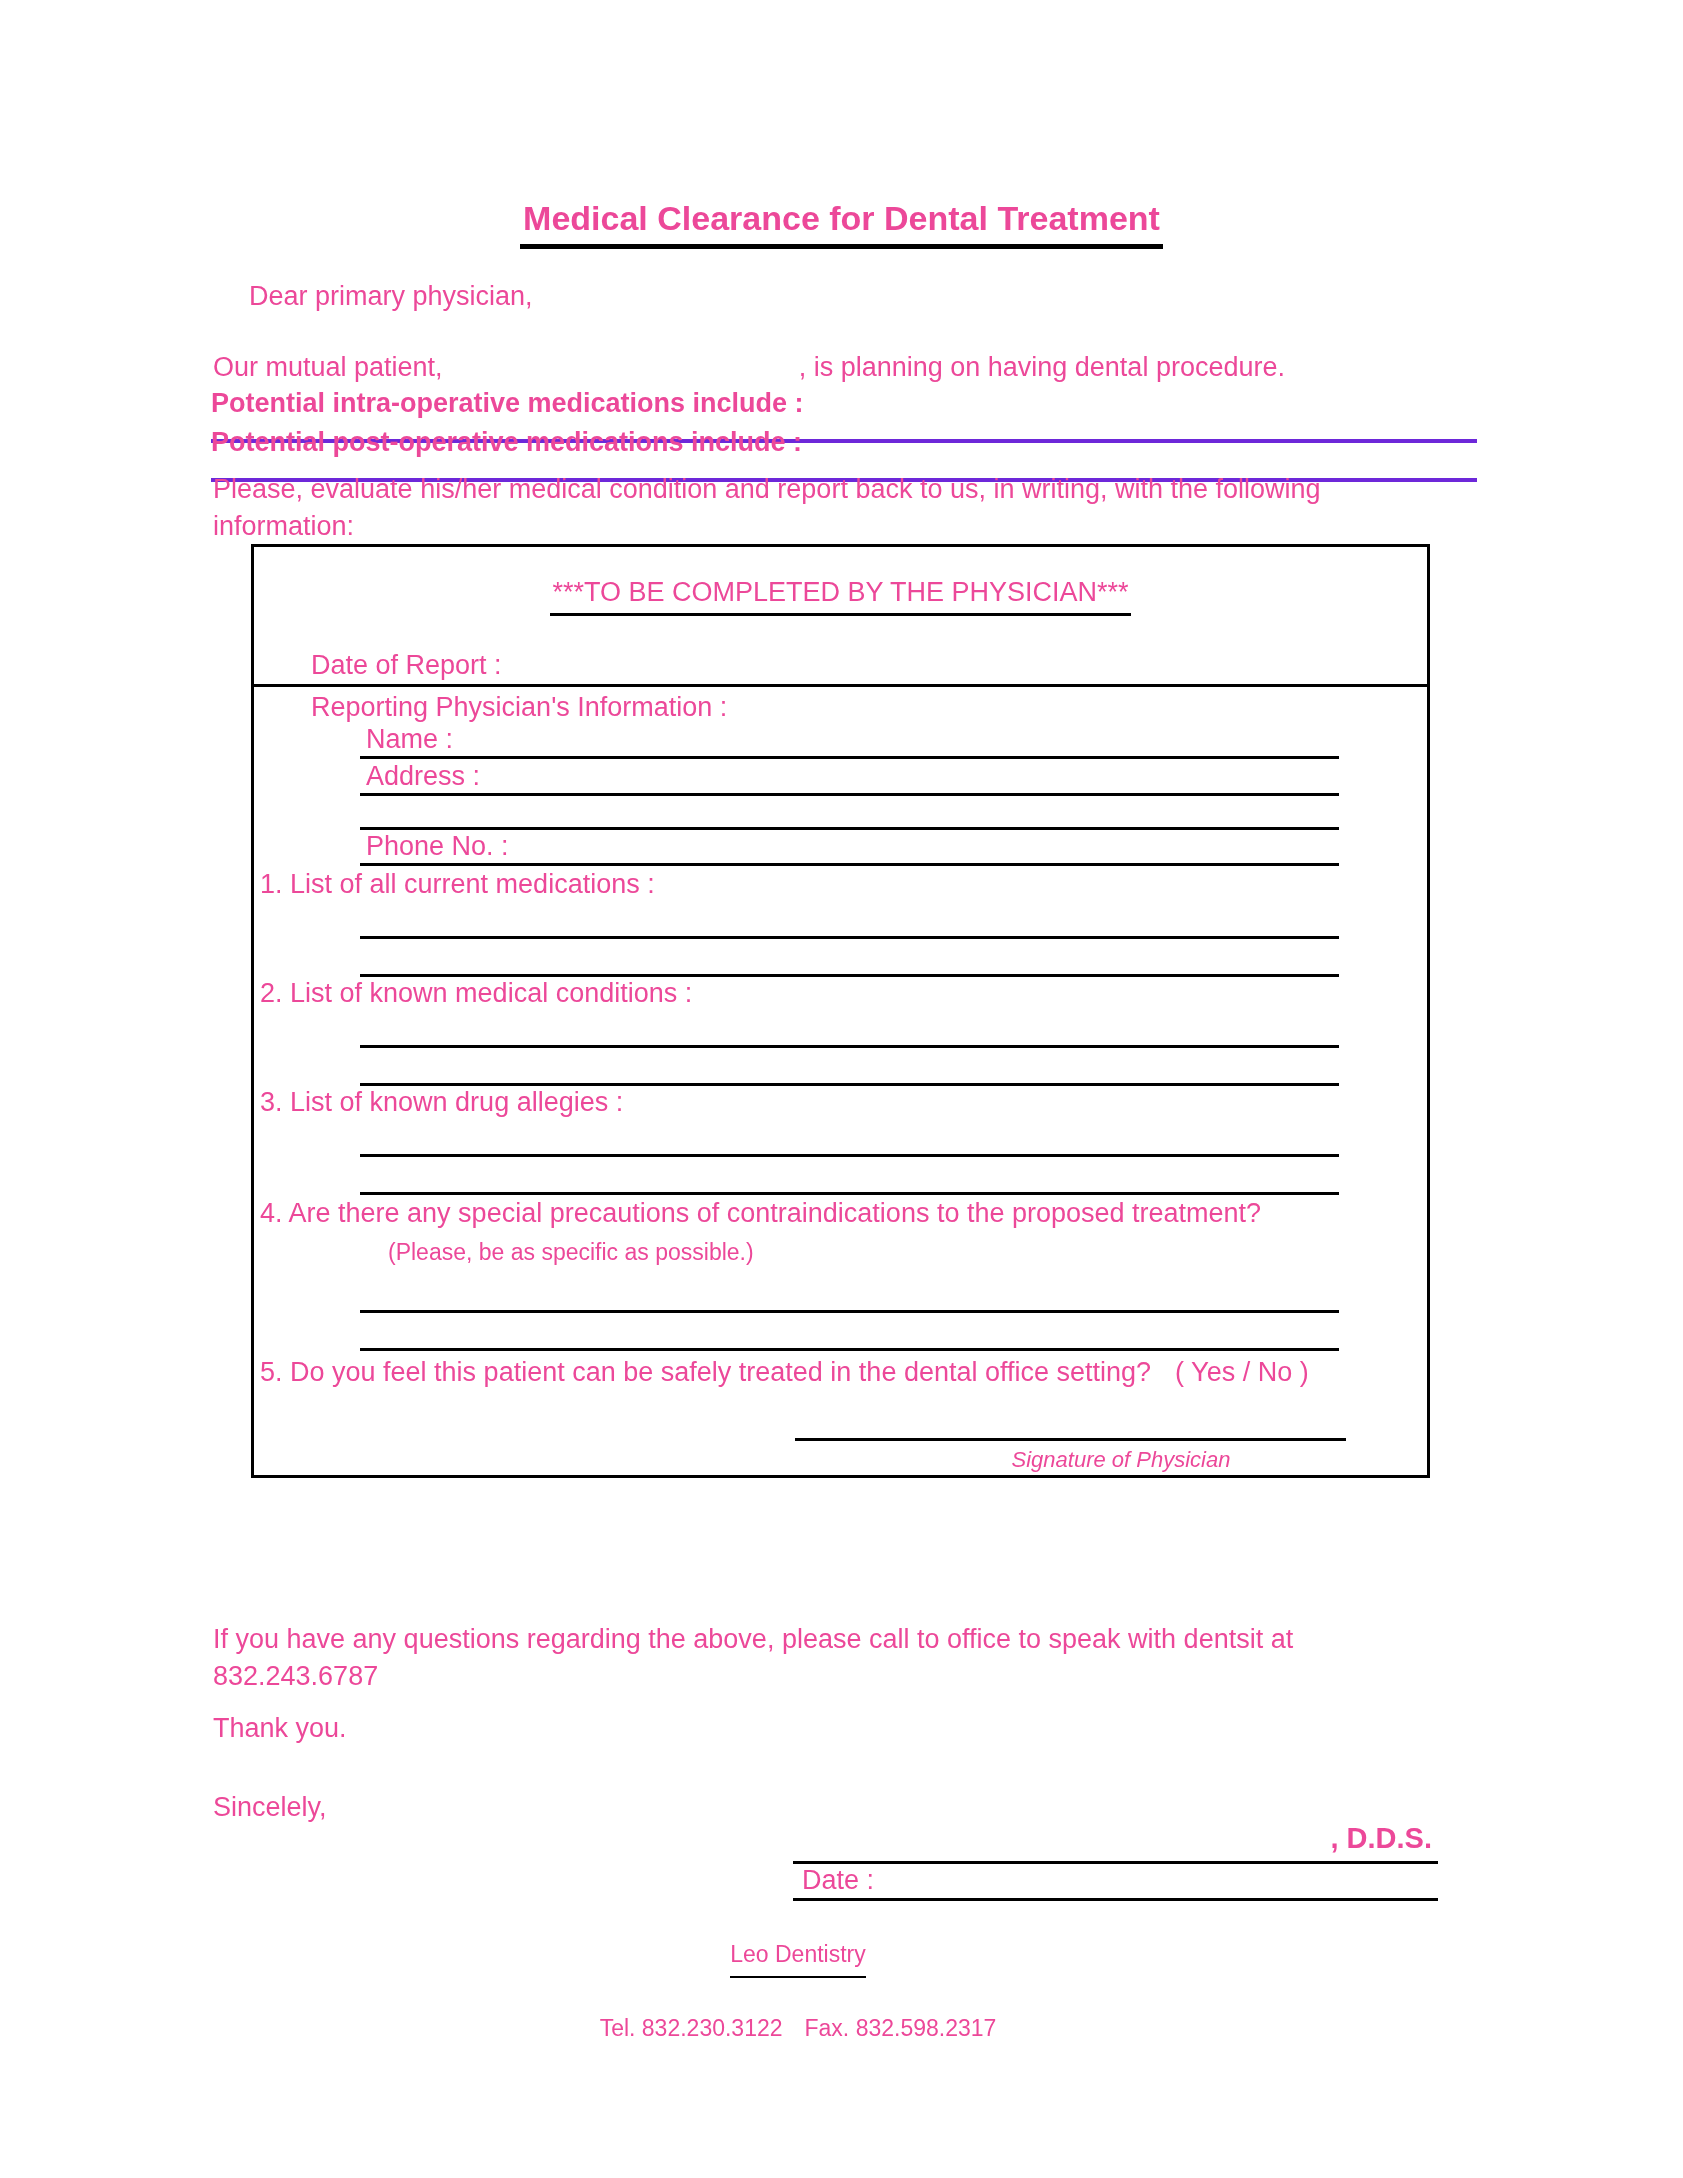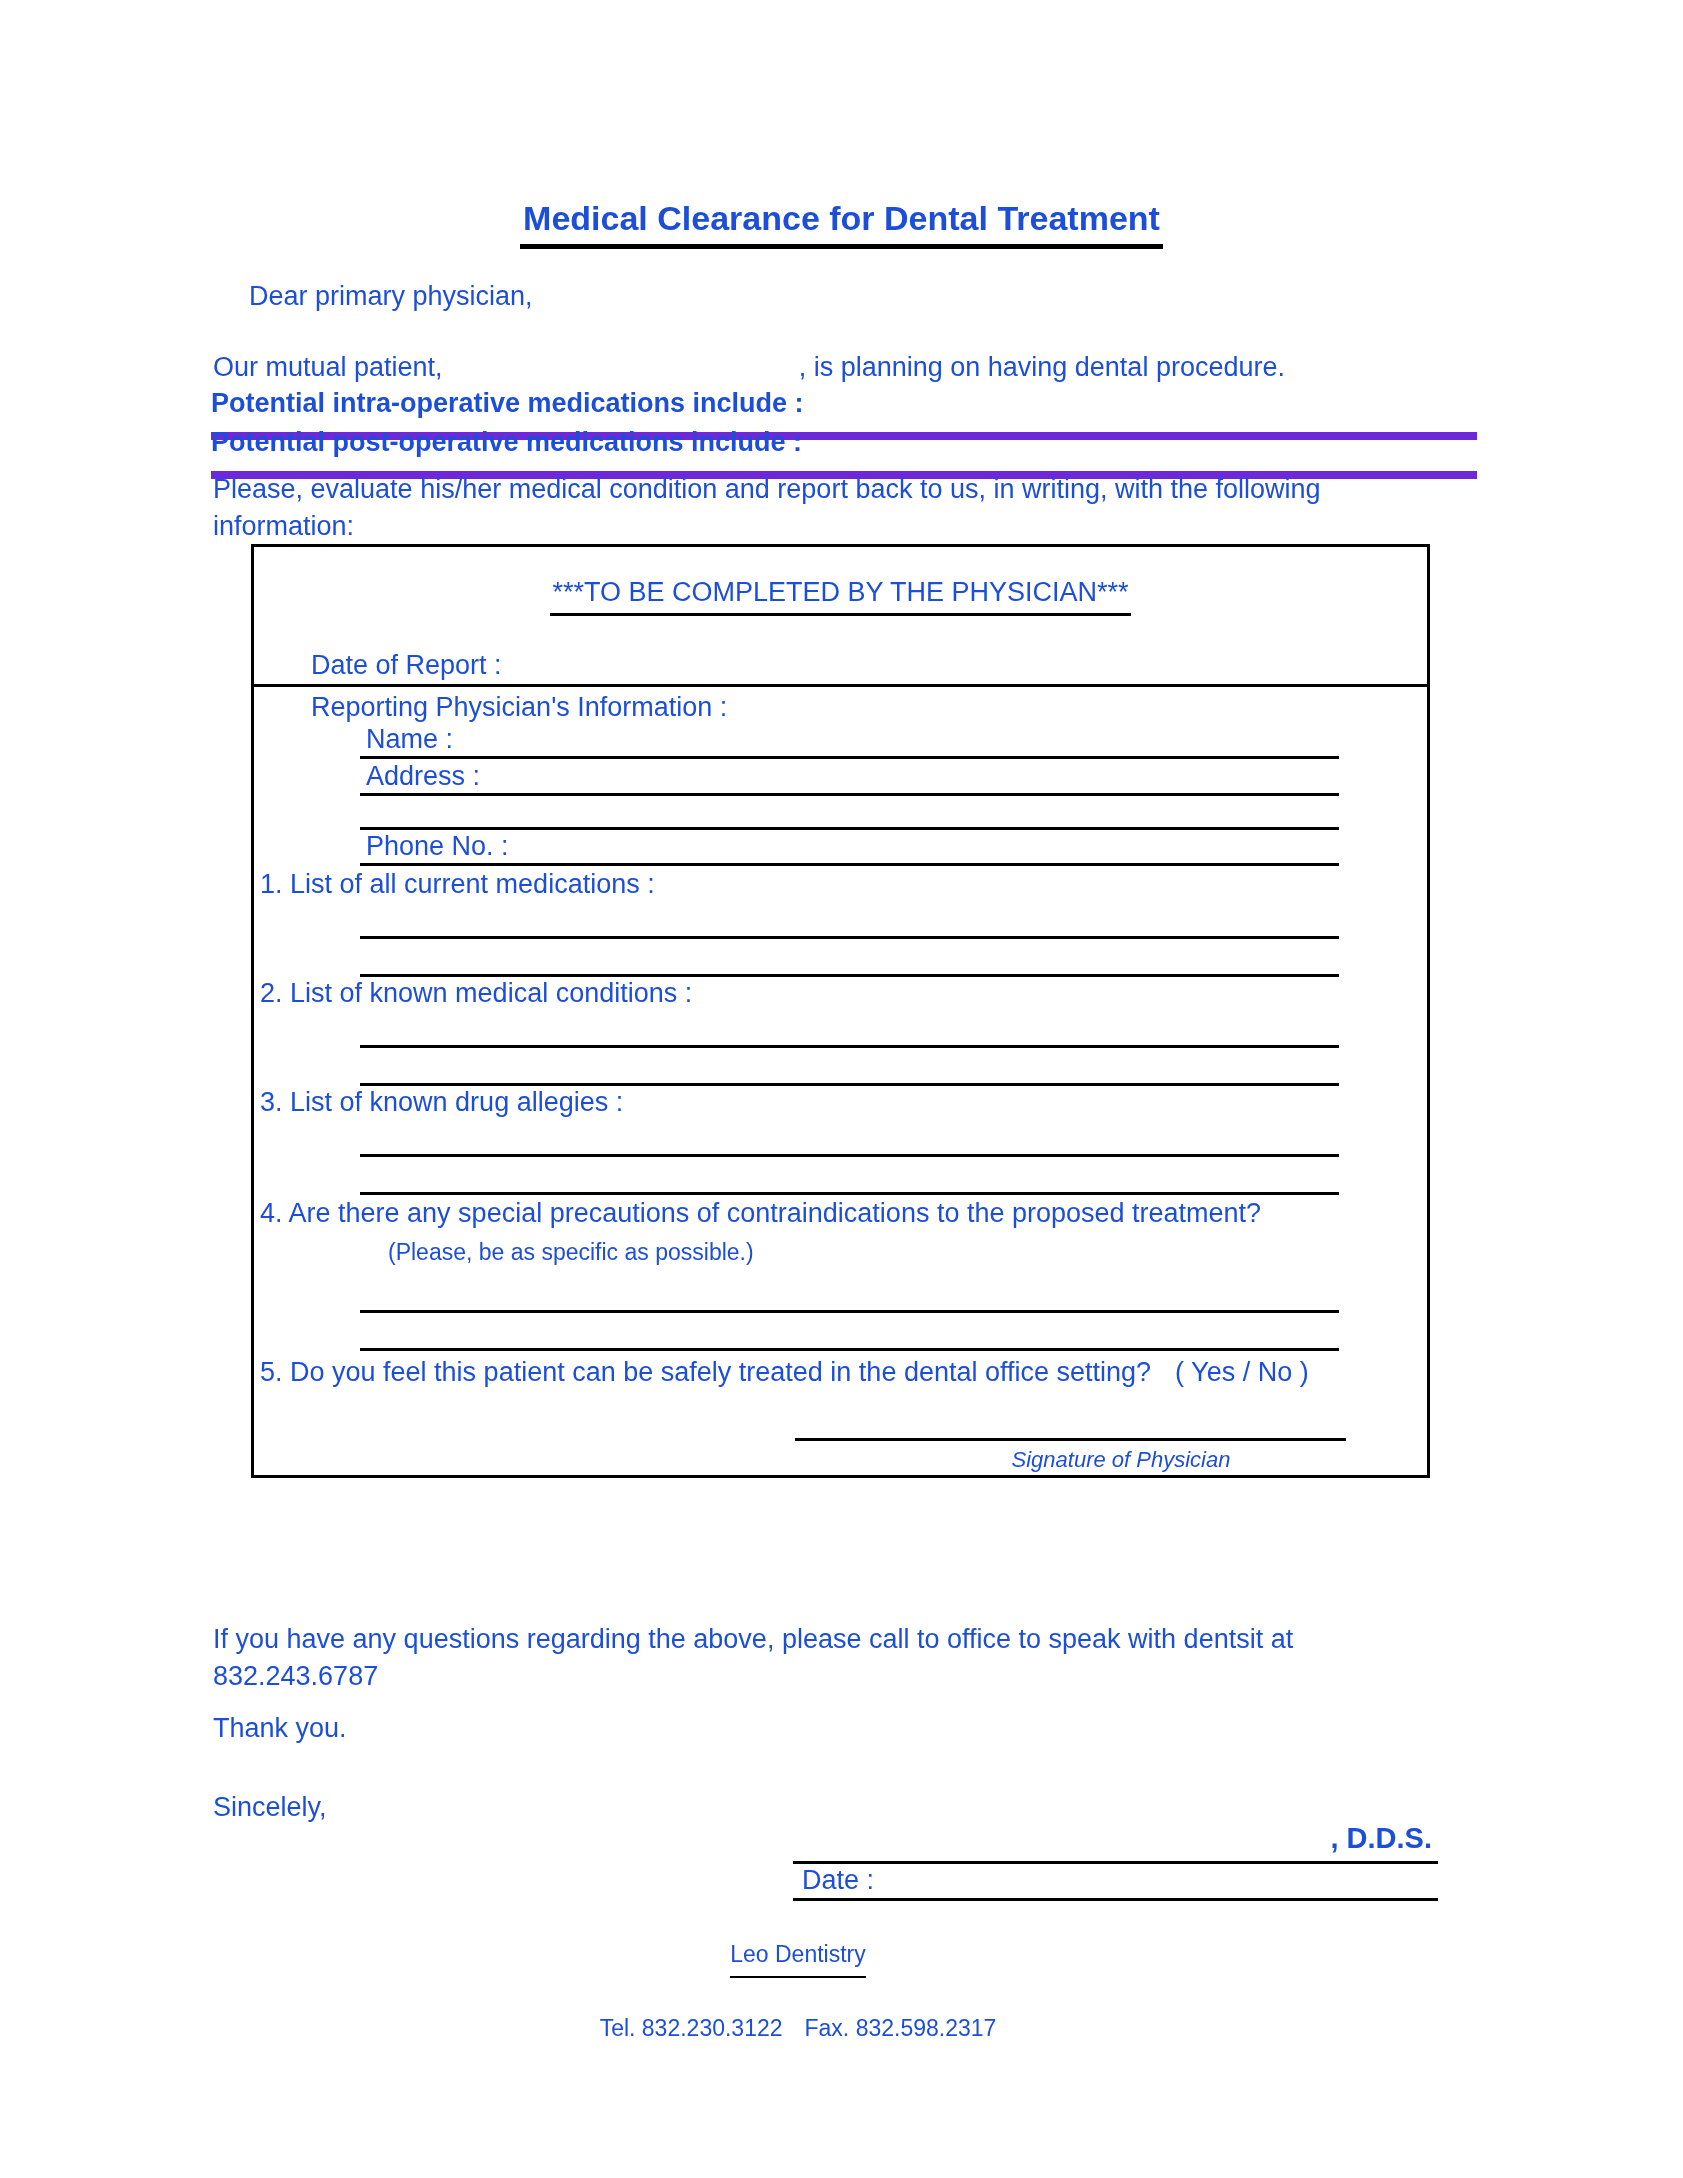--- a/index.html
+++ b/index.html
@@ -1,20 +1,20 @@
 <!DOCTYPE html>
 <html><head>
 <meta charset="utf-8">
 <style>
   html,body { margin:0; padding:0; background:#ffffff; }
   .page {
     position:relative;
     width:1489px; height:2178px;
     background:#ffffff;
-    color:#1d4ed8;
+    color:#ec4899;
     font-family:"Liberation Sans","DejaVu Sans",sans-serif;
     font-size:27px;
     line-height:31px;
     overflow:hidden;
   }
   .abs { position:absolute; }
   .rule { position:absolute; background:#000; height:3px; }
 
   
   .title-wrap { top:199px; left:0; width:1683px; text-align:center; }
@@ -26,22 +26,22 @@
   }
 
   
   .salutation { left:213px; top:281px;margin-left:36px; }
   .intro { left:213px; top:352px; white-space:nowrap; }
   .name-gap { display:inline-block; width:356px; }
 
   .pot-row {
     left:211px; width:1266px;
     font-weight:bold;
-    padding-bottom:13px;
-    border-bottom:8px solid #6d28d9;
+    padding-bottom:20px;
+    border-bottom:4px solid #6d28d9;
     white-space:nowrap;
   }
   .pot-0 { top:388px; }
   .pot-1 { top:427px; }
 
   .request { left:213px; top:471px; width:1247px; line-height:37px; }
 
   
   .phys-box {
     left:251px; top:544px;

